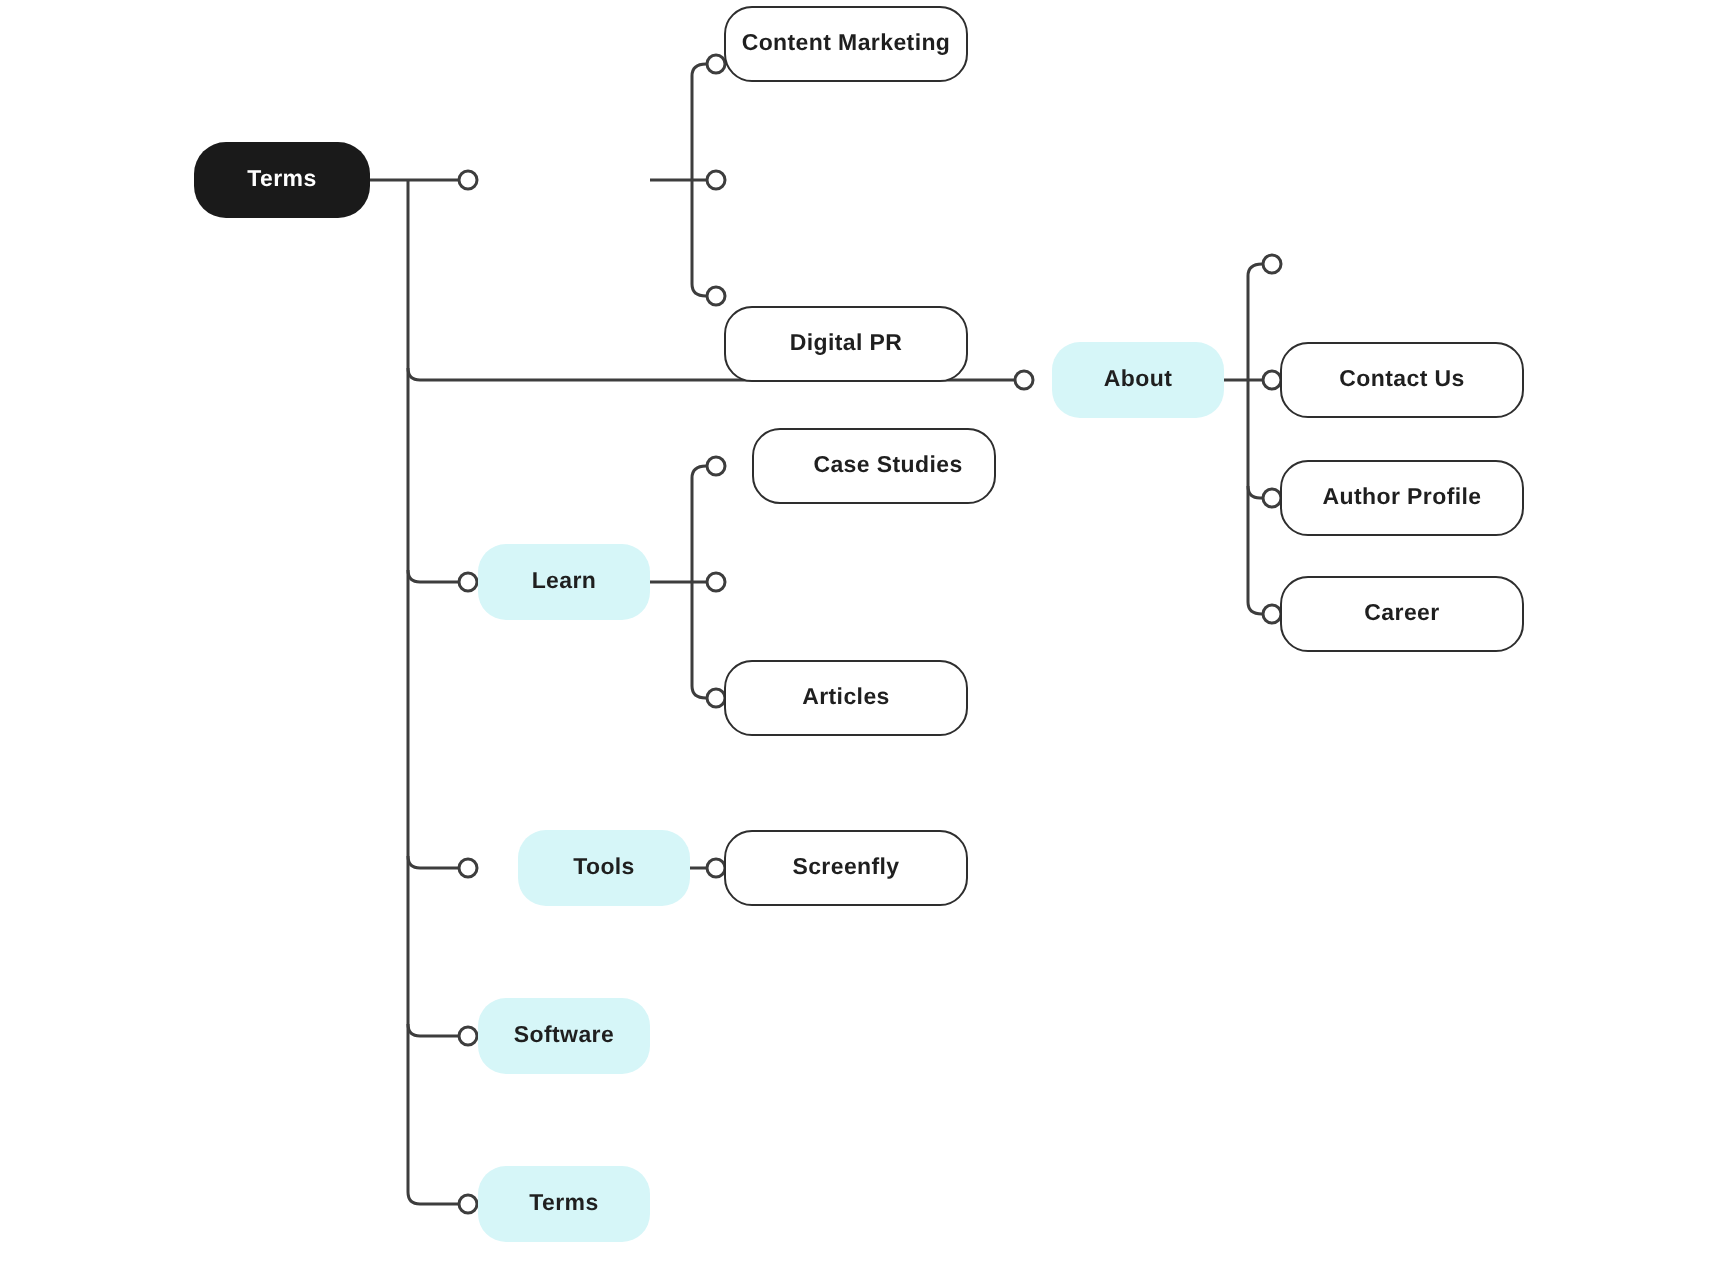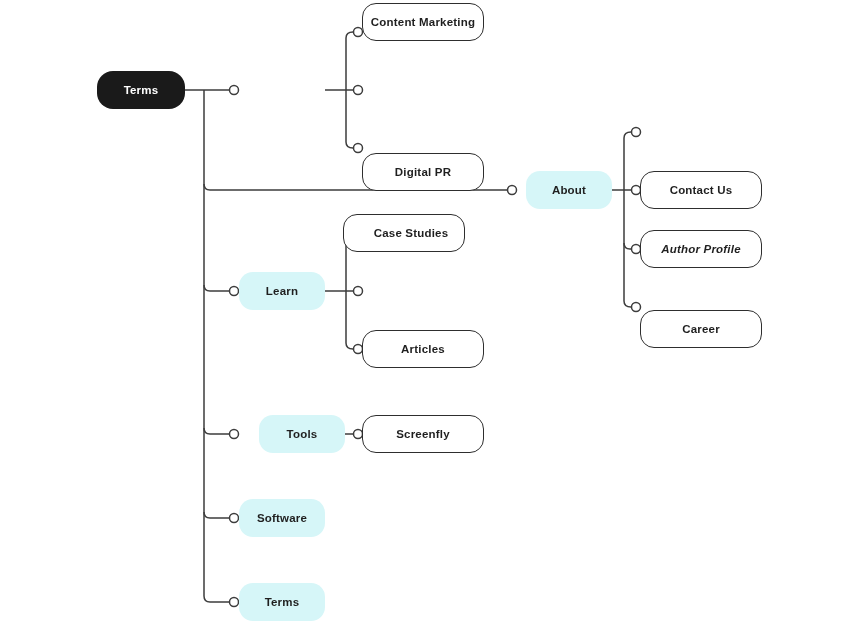--- a/index.html
+++ b/index.html
@@ -77,25 +77,25 @@
     </g>
   </svg>
 
   <div class="node root" style="left:97px;top:71px;">Terms</div>
 
   <div class="node leaf" style="left:362px;top:3px;">Content Marketing</div>
   <div class="node leaf" style="left:362px;top:129px;margin-top:24px;">Digital PR</div>
 
   <div class="node branch" style="left:516px;top:171px;margin-left:10px;">About</div>
   <div class="node leaf" style="left:640px;top:171px;">Contact Us</div>
-  <div class="node leaf" style="left:640px;top:230px;font-style:italic;">Author Profile</div>
-  <div class="node leaf" style="left:640px;top:288px;margin-top:22px;">Career</div>
+  <div class="node leaf" style="left:640px;top:230px;">Author Profile</div>
+  <div class="node leaf" style="left:640px;top:288px;">Career</div>
 
   <div class="node branch" style="left:239px;top:272px;">Learn</div>
-  <div class="node leaf" style="left:343px;top:214px;padding-left:14px;">Case Studies</div>
+  <div class="node leaf" style="left:376px;top:214px;padding-left:14px;">Case Studies</div>
   <div class="node leaf" style="left:362px;top:330px;">Articles</div>
 
   <div class="node branch" style="left:239px;top:415px;margin-left:20px;">Tools</div>
   <div class="node branch" style="left:239px;top:499px;">Software</div>
 
   <div class="node leaf" style="left:362px;top:415px;">Screenfly</div>
 
   <div class="node branch" style="left:239px;top:583px;">Terms</div>
 
 </div>

